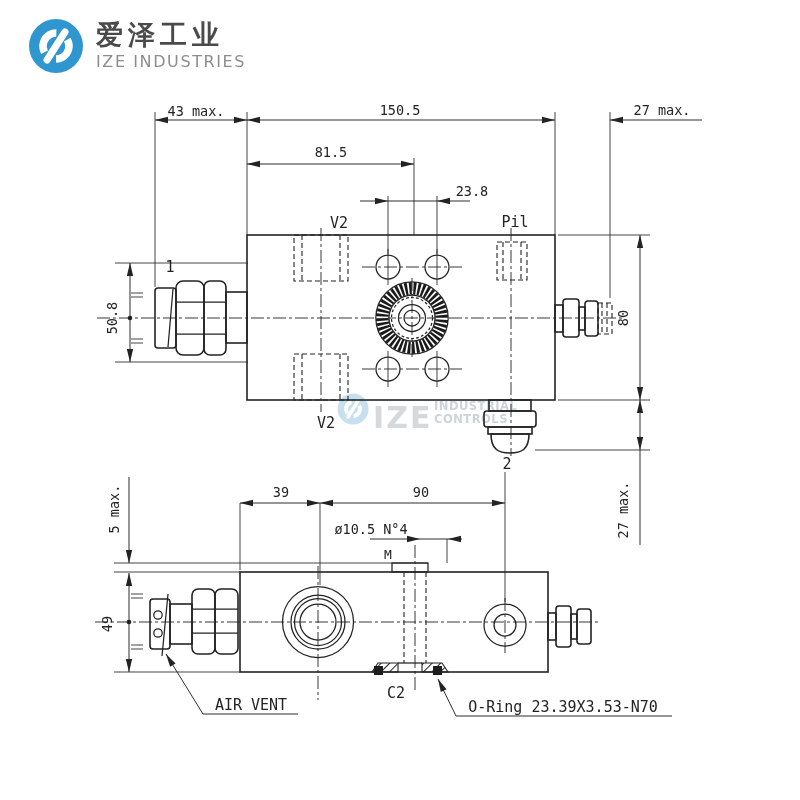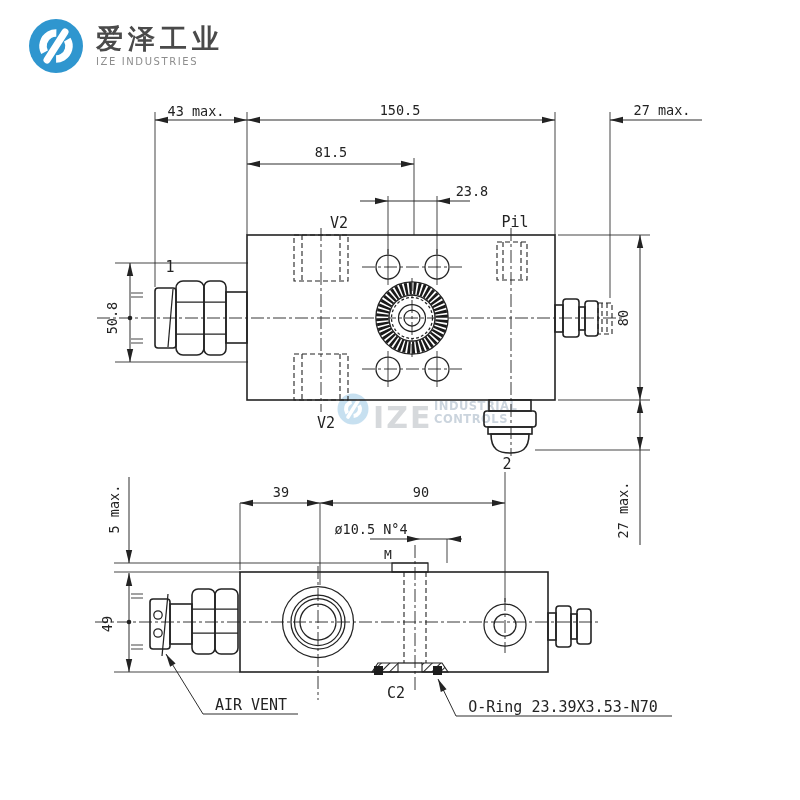--- a/index.html
+++ b/index.html
@@ -9,21 +9,21 @@
   }
   html,body{margin:0;padding:0;background:#eee;}
   #stage{position:relative;width:800px;height:800px;background:var(--paper);overflow:hidden;
          font-family:"DejaVu Sans Mono","Liberation Mono",monospace;}
   
   #logo{position:absolute;left:28px;top:18px;display:flex;align-items:center;gap:12px;}
   #logo .mark{width:56px;height:56px;}
   #logo .names{display:flex;flex-direction:column;justify-content:center;}
   #logo .cn{font-family:"DejaVu Sans","Liberation Sans",sans-serif;font-weight:bold;
             font-size:27px;color:#4a4a4a;letter-spacing:5px;line-height:1.05;}
-  #logo .en{font-family:"DejaVu Sans","Liberation Sans",sans-serif;font-size:10px;color:#8d8d8d;
+  #logo .en{font-family:"DejaVu Sans","Liberation Sans",sans-serif;font-size:16px;color:#8d8d8d;
             letter-spacing:1.6px;margin-top:3px;}
   
   svg.drw{position:absolute;left:0;top:0;color:var(--line);}
   .out{fill:none;stroke:currentColor;stroke-width:1.6;}
   .out2{fill:none;stroke:currentColor;stroke-width:1.25;}
   .thin{fill:none;stroke:currentColor;stroke-width:0.85;}
   .dimline{fill:none;stroke:currentColor;stroke-width:0.95;}
   .cl{fill:none;stroke:currentColor;stroke-width:0.9;stroke-dasharray:13 3 3 3;}
   .hid{fill:none;stroke:currentColor;stroke-width:1.1;stroke-dasharray:5 3;}
   .dim{font:13.5px "DejaVu Sans Mono","Liberation Mono",monospace;fill:currentColor;}

